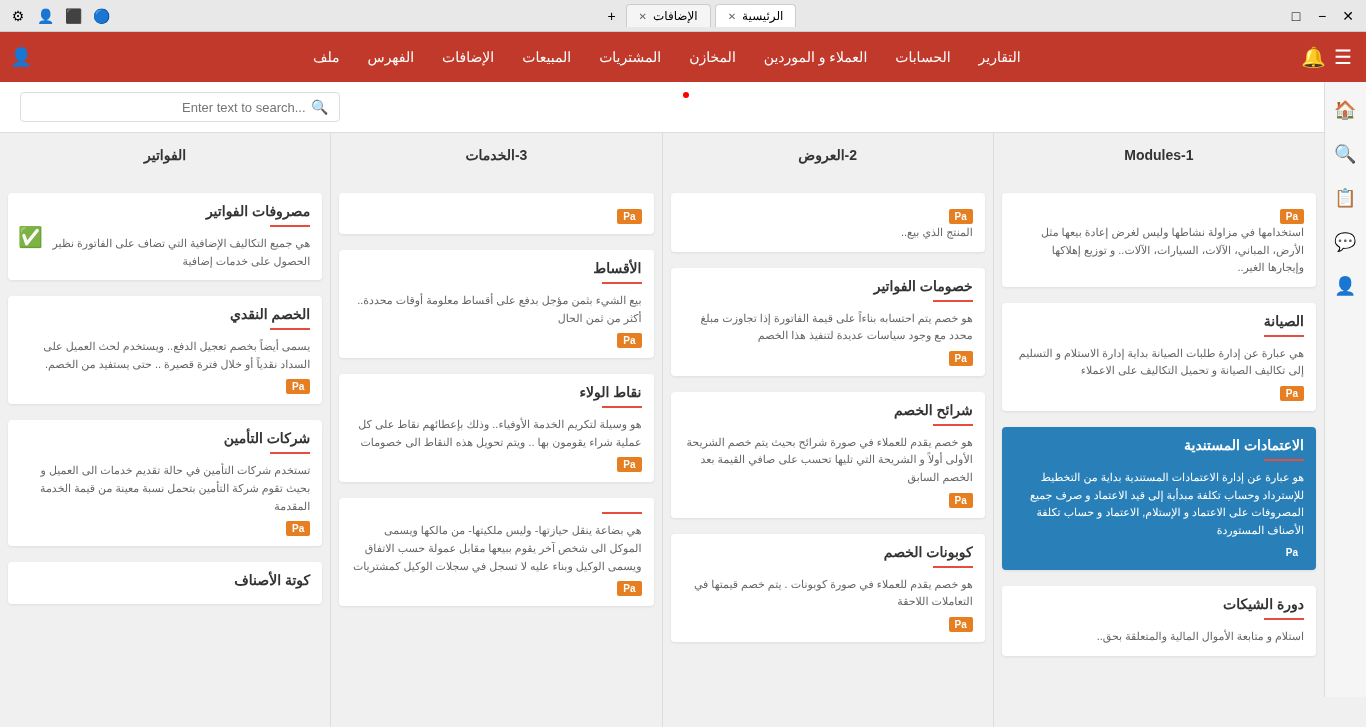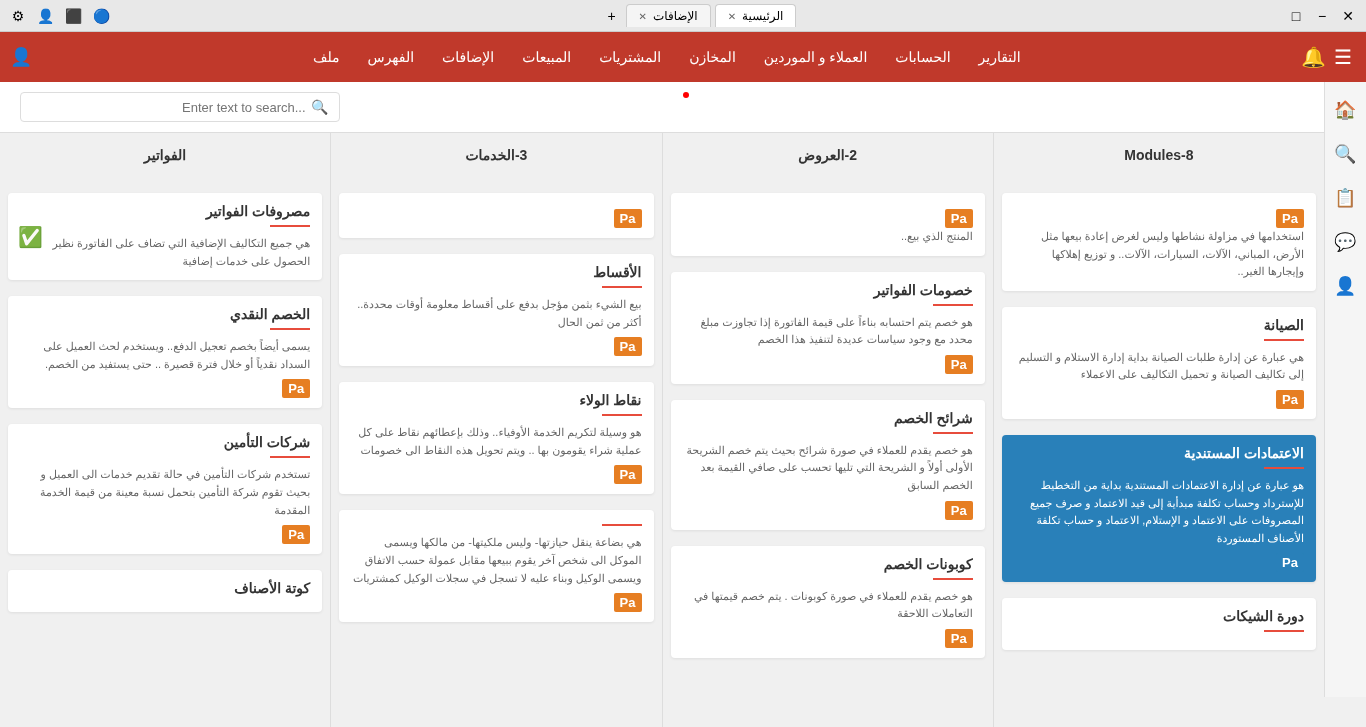--- a/index.html
+++ b/index.html
@@ -161,21 +161,21 @@
     .card-desc {
       font-size: 11px;
       color: #666;
       line-height: 1.6;
       text-align: right;
     }
     .card-badge {
       display: inline-block;
       background: #e67e22;
       color: white;
-      font-size: 13px;
+      font-size: 10px;
       font-weight: bold;
       padding: 2px 6px;
       border-radius: 2px;
       margin-top: 6px;
     }
     .card-badge-blue {
       background: #2980b9;
     }
     .card.active-blue {
       background: #2980b9;
@@ -259,21 +259,21 @@
   <div class="sidebar-icon">🏠</div>
   <div class="sidebar-icon">🔍</div>
   <div class="sidebar-icon">📋</div>
   <div class="sidebar-icon">💬</div>
   <div class="sidebar-icon">👤</div>
 </div>
 
 <div class="main-content">
 
   <div class="column">
-    <div class="column-header">Modules-8</div>
+    <div class="column-header">Modules-1</div>
 
     <div class="card">
       <div class="card-badge">Pa</div>
       <div class="card-desc">استخدامها في مزاولة نشاطها وليس لغرض إعادة بيعها مثل الأرض، المباني، الآلات، السيارات، الآلات.. و توزيع إهلاكها وإيجارها الغير..</div>
     </div>
 
     <div class="card">
       <div class="card-title">الصيانة</div>
       <div class="card-divider"></div>
       <div class="card-desc">هي عبارة عن إدارة طلبات الصيانة بداية إدارة الاستلام و التسليم إلى تكاليف الصيانة و تحميل التكاليف على الاعملاء</div>
@@ -283,20 +283,21 @@
     <div class="card active-blue">
       <div class="card-title">الاعتمادات المستندية</div>
       <div class="card-divider"></div>
       <div class="card-desc">هو عبارة عن إدارة الاعتمادات المستندية بداية من التخطيط للإسترداد وحساب تكلفة مبدأية إلى قيد الاعتماد و صرف جميع المصروفات على الاعتماد و الإستلام, الاعتماد و حساب تكلفة الأصناف المستوردة</div>
       <div class="card-badge card-badge-blue">Pa</div>
     </div>
 
     <div class="card">
       <div class="card-title">دورة الشيكات</div>
       <div class="card-divider"></div>
+      <div class="card-desc">استلام و متابعة الأموال المالية والمتعلقة بحق..</div>
     </div>
   </div>
 
   <div class="column">
     <div class="column-header">2-العروض</div>
 
     <div class="card">
       <div class="card-badge">Pa</div>
       <div class="card-desc">المنتج الذي بيع..</div>
     </div>

